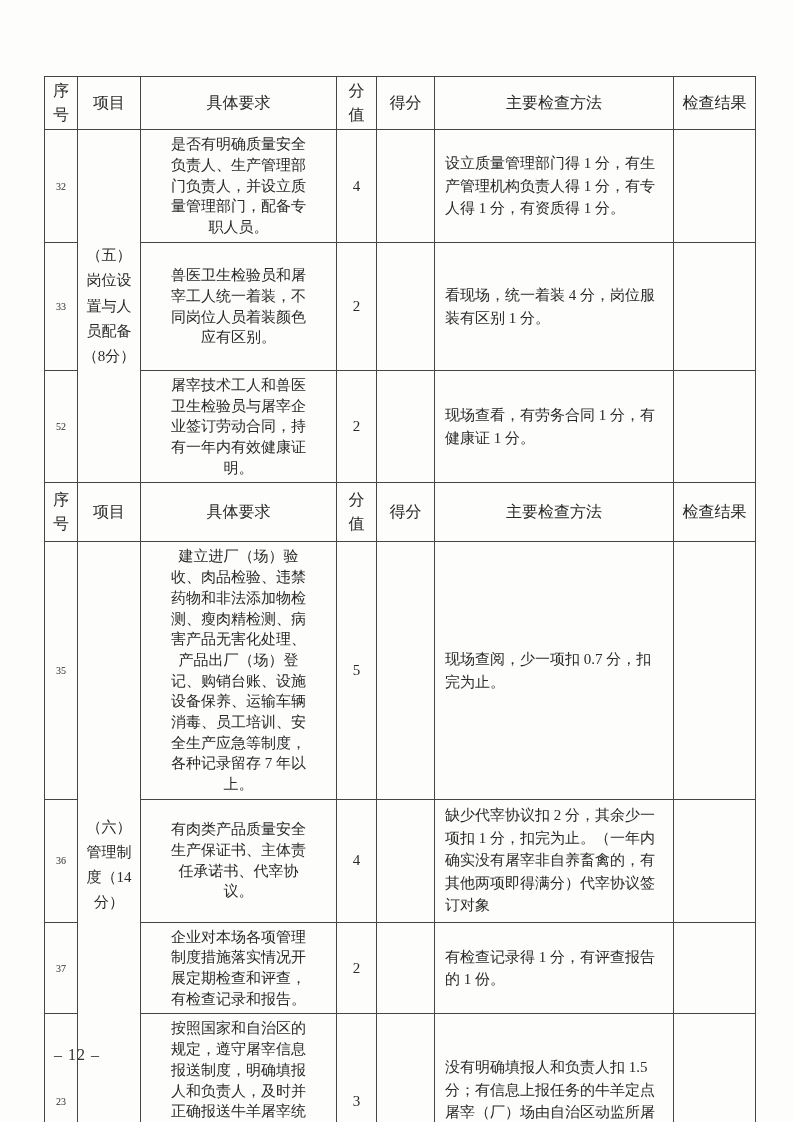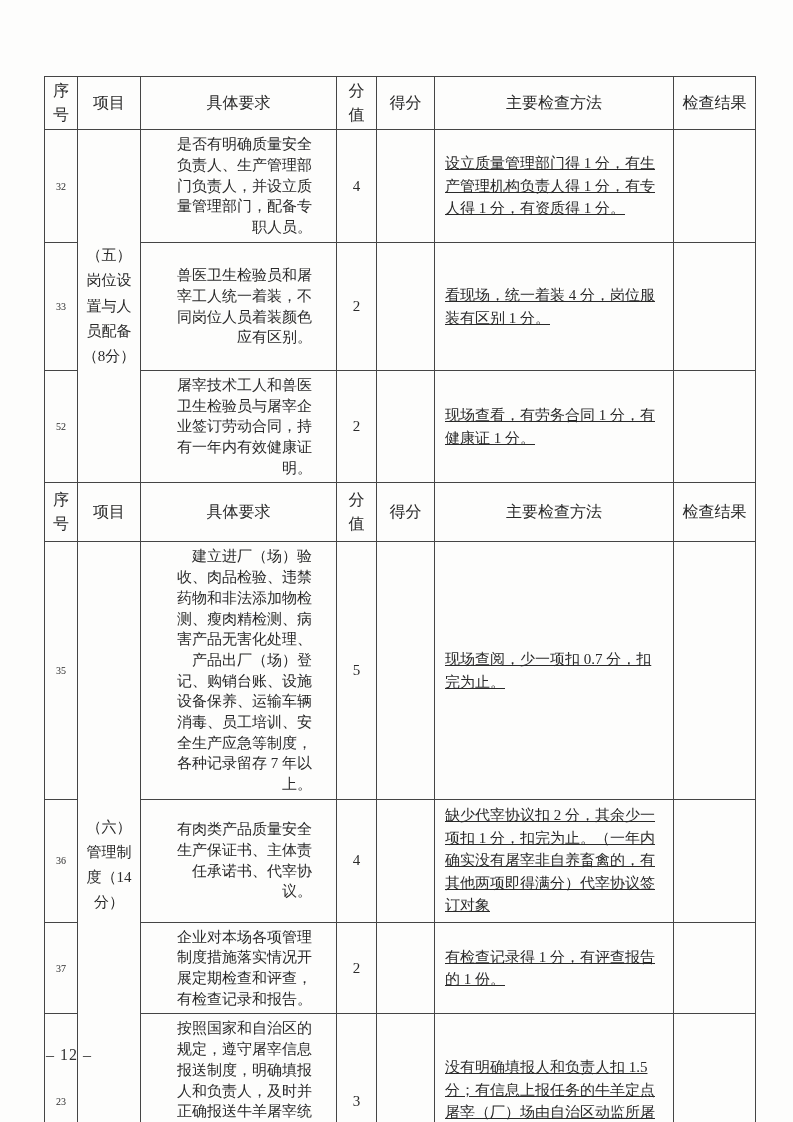--- a/index.html
+++ b/index.html
@@ -41,33 +41,33 @@
   tr.r36{height:123px;}
   tr.r37{height:85px;}
   tr.r38{height:139px;}
 
   td.c-no{font-size:10px;text-align:center;}
   td.c-project{
     font-size:15px;text-align:center;
     line-height:1.68;white-space:pre-line;
   }
   td.c-req{
-    font-size:15px;text-align:right;
+    font-size:15px;text-align:center;
     line-height:1.38;padding:4px 24px;margin-left:8px;
   }
   td.c-score{font-size:15px;text-align:center;}
   td.c-obt{font-size:15px;text-align:center;}
   td.c-method{
     font-size:15px;text-align:left;
-    line-height:1.5;padding:4px 10px;text-decoration:underline;
+    line-height:1.5;padding:4px 10px;
   }
   td.c-result{font-size:15px;text-align:center;}
 
   .page-number{
-    position:absolute;left:46px;top:1046px;
+    position:absolute;left:54px;top:1046px;
     font-size:16px;color:#333333;
     letter-spacing:1px;
   }
 </style>
 </head>
 <body>
 
 <div class="page">
 
   <table class="insp">

